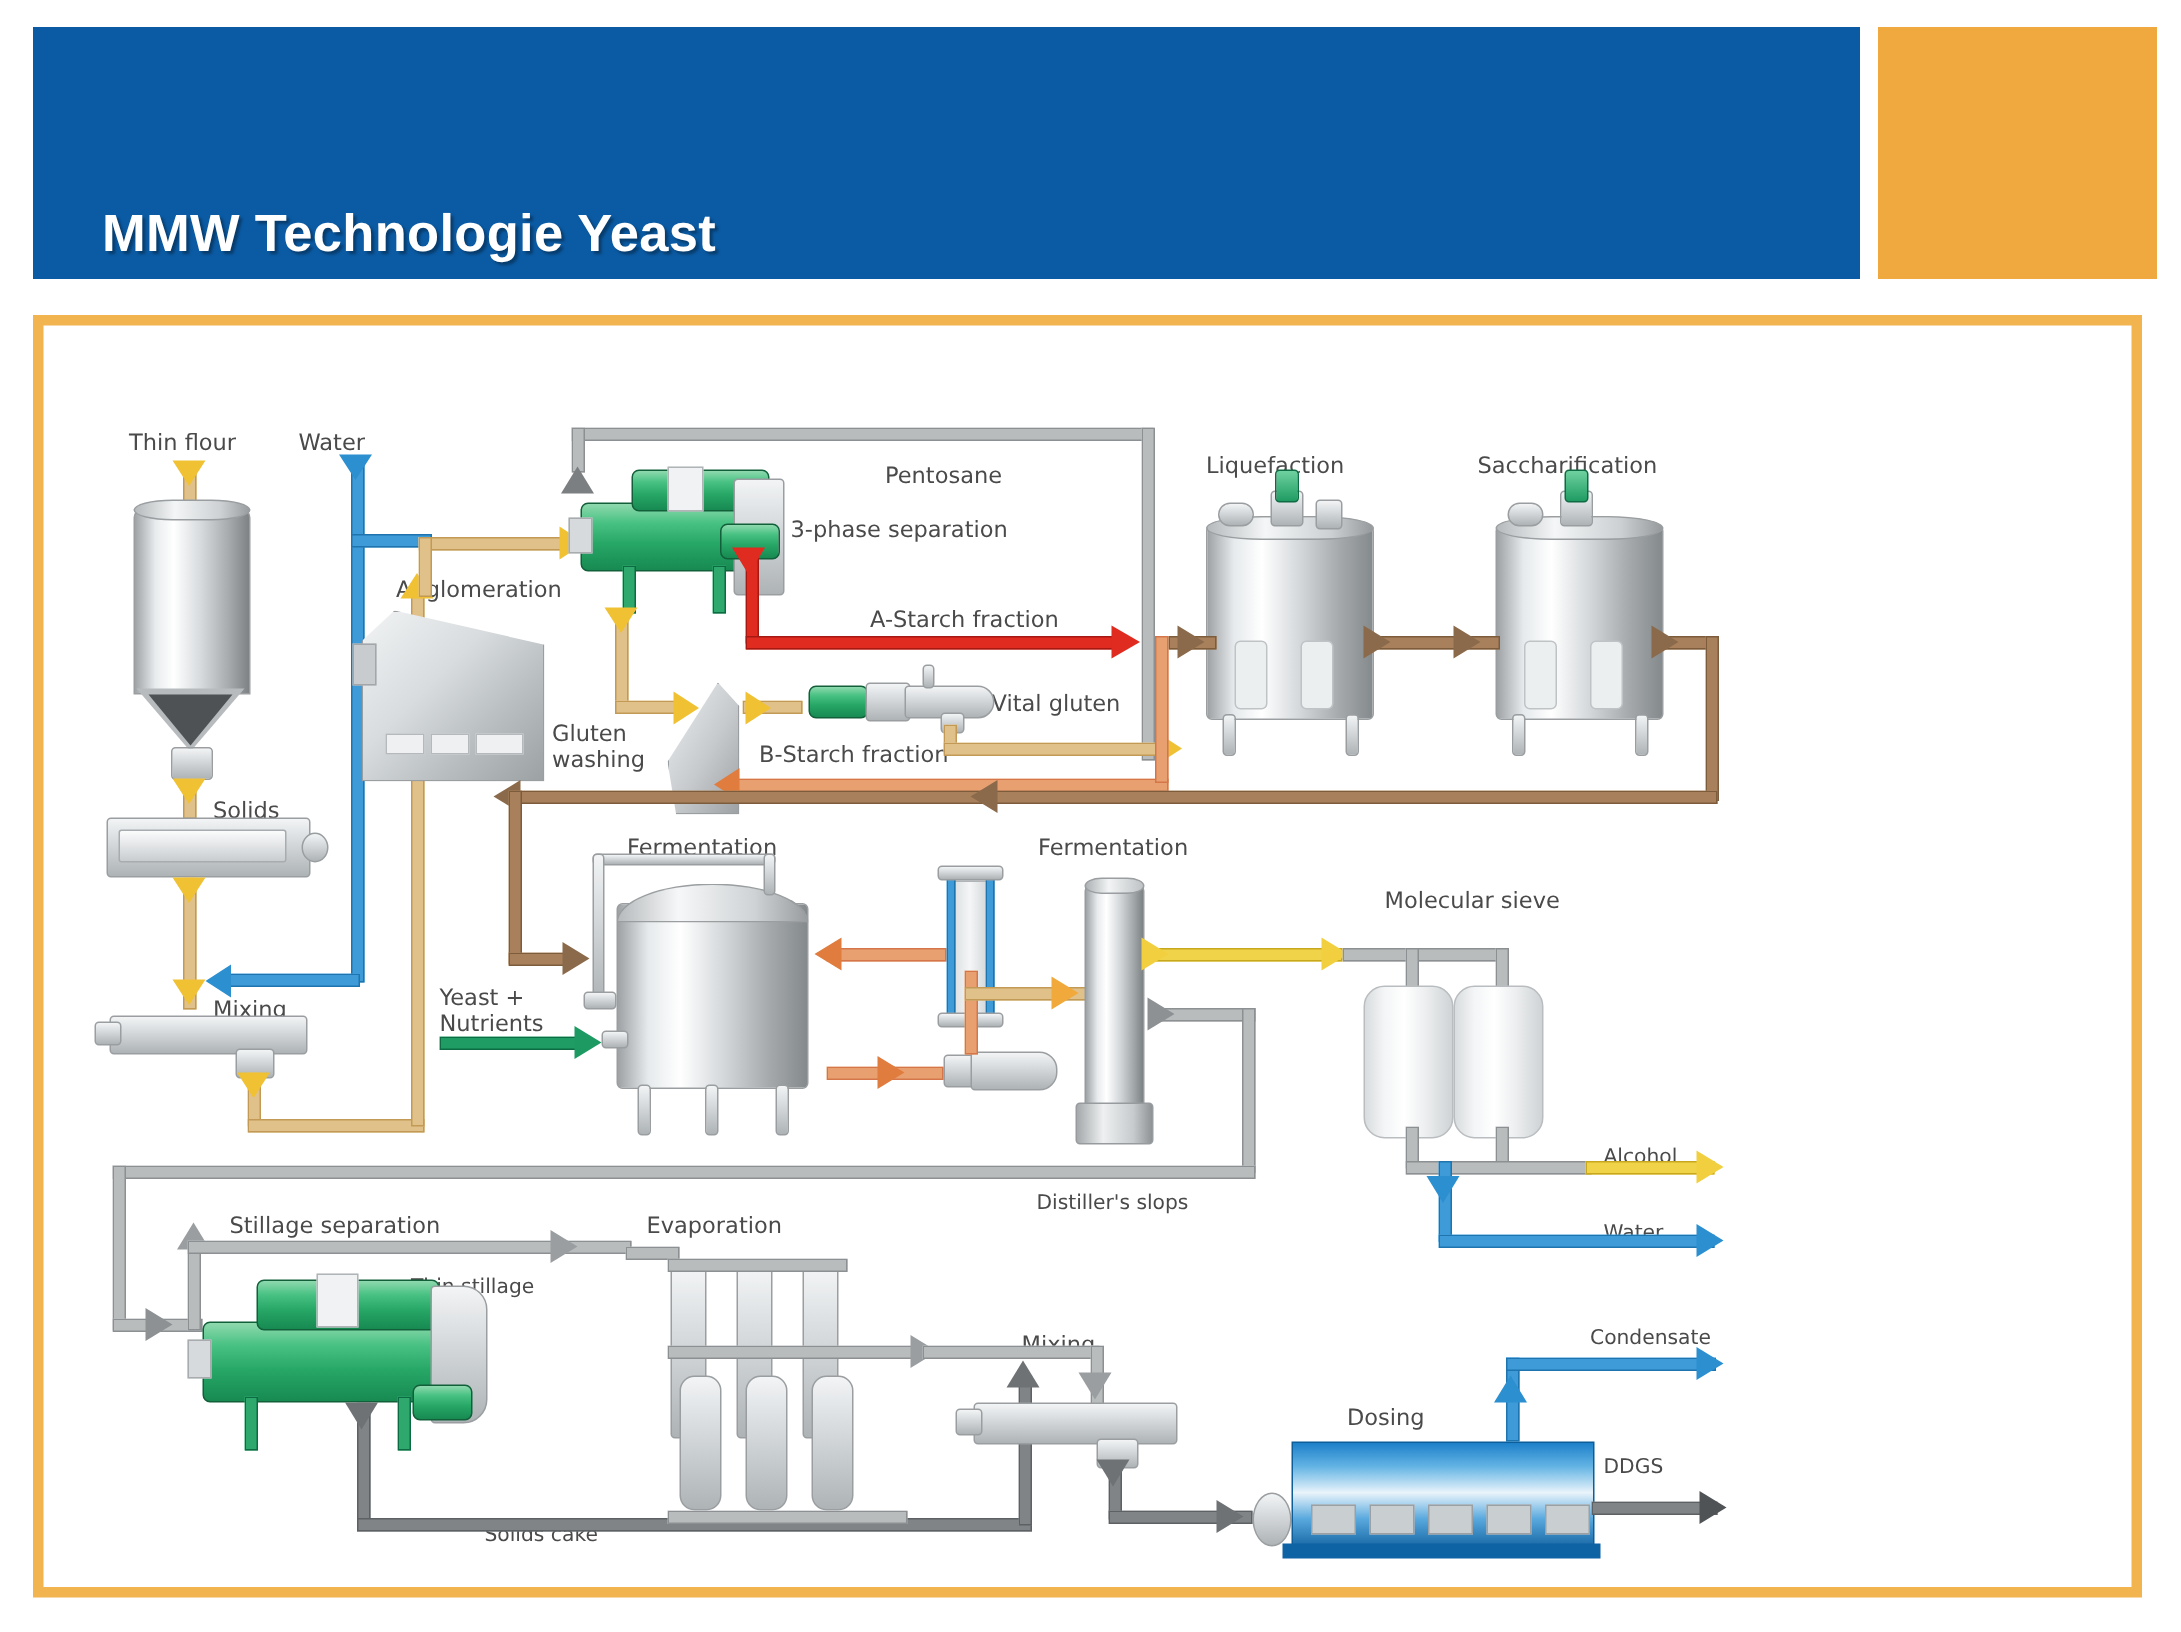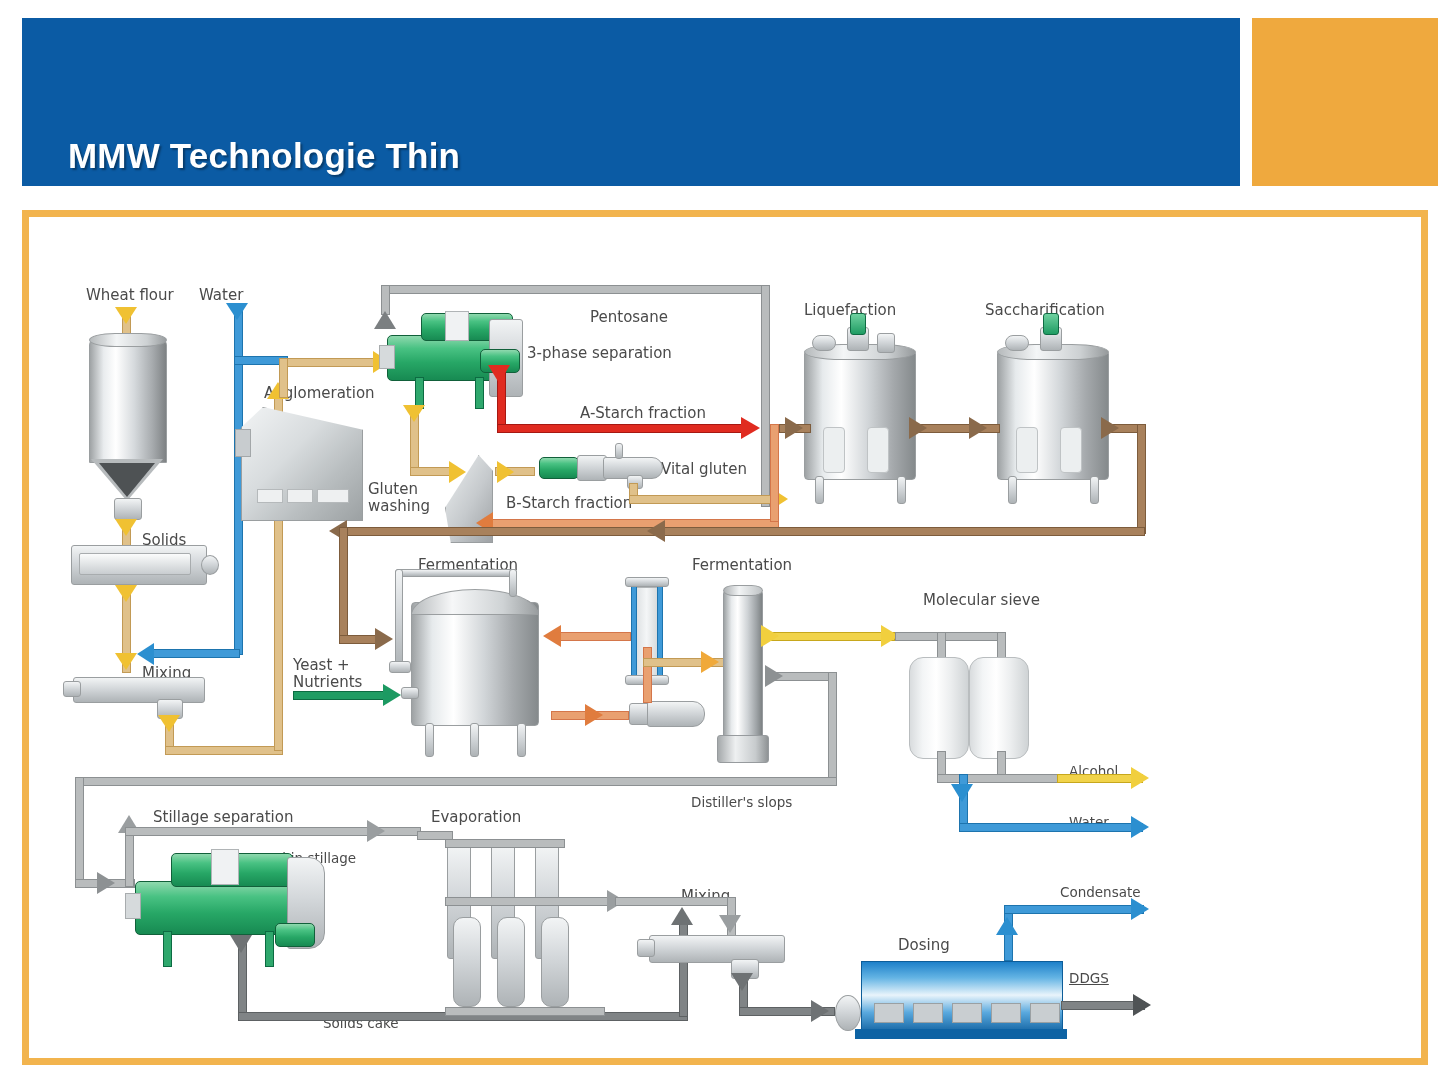--- a/index.html
+++ b/index.html
@@ -77,32 +77,32 @@
     background:linear-gradient(180deg,#1d80c9 0%,#64b4e4 22%,#e9f4fb 46%,#5aa9de 70%,#0e5f9e 100%);
     border:1px solid #0d5d99;}
   .agglo{position:absolute;
     background:linear-gradient(135deg,#f1f3f4 0%,#d8dcde 40%,#b8bdbf 70%,#9ca1a3 100%);
     border:1px solid #9a9ea0;}
 </style>
 </head>
 <body>
 
 <div id="header-bar"></div>
-<div id="header-title">MMW Technologie Thin</div>
+<div id="header-title">MMW Technologie Yeast</div>
 
 <div id="logo-box">
   
   
 </div>
 
 <div id="frame">
 
   <div id="diagram">
 
-    <div class="lbl" style="left:57px;top:70px;">Wheat flour</div>
+    <div class="lbl" style="left:57px;top:70px;">Thin flour</div>
     <div class="lbl" style="left:170px;top:70px;">Water</div>
     <div class="lbl" style="left:113px;top:315px;">Solids</div>
     <div class="lbl" style="left:113px;top:448px;">Mixing</div>
     <div class="lbl" style="left:235px;top:168px;">Agglomeration</div>
     <div class="lbl" style="left:561px;top:92px;">Pentosane</div>
     <div class="lbl" style="left:498px;top:128px;">3-phase separation</div>
     <div class="lbl" style="left:551px;top:188px;">A-Starch fraction</div>
     <div class="lbl" style="left:339px;top:264px;white-space:pre;">Gluten
 washing</div>
     <div class="lbl" style="left:632px;top:244px;">Vital gluten</div>
@@ -117,21 +117,21 @@
     <div class="lbl" style="left:894px;top:375px;">Molecular sieve</div>
     <div class="lbl sm" style="left:1040px;top:547px;">Alcohol</div>
     <div class="lbl sm" style="left:1040px;top:598px;">Water</div>
     <div class="lbl" style="left:124px;top:592px;">Stillage separation</div>
     <div class="lbl sm" style="left:245px;top:634px;">Thin stillage</div>
     <div class="lbl sm" style="left:294px;top:799px;">Solids cake</div>
     <div class="lbl" style="left:402px;top:592px;">Evaporation</div>
     <div class="lbl" style="left:652px;top:671px;">Mixing</div>
     <div class="lbl" style="left:869px;top:720px;">Dosing</div>
     <div class="lbl sm" style="left:1031px;top:668px;text-align:center;">Condensate</div>
-    <div class="lbl sm" style="left:1040px;top:754px;text-decoration:underline;">DDGS</div>
+    <div class="lbl sm" style="left:1040px;top:754px;">DDGS</div>
 
     <div class="pipe pv c-tan" style="left:93px;top:95px;height:28px;"></div>
     <div class="arw d" style="left:86px;top:90px;border-top:17px solid #f0c132;"></div>
 
     <div class="silo-body" style="left:60px;top:122px;width:76px;height:122px;"></div>
     <div class="eq" style="left:60px;top:116px;width:76px;height:12px;border-radius:40%/60%;background:linear-gradient(90deg,#b6babc,#f3f5f6 35%,#cdd1d3 75%,#999d9f);border:1px solid #9a9ea0;"></div>
     <div class="eq" style="left:62px;top:242px;width:0;height:0;border-left:36px solid transparent;border-right:36px solid transparent;border-top:42px solid #b7bbbd;"></div>
     <div class="eq" style="left:70px;top:246px;width:0;height:0;border-left:28px solid transparent;border-right:28px solid transparent;border-top:34px solid #2b2f31;opacity:.75;"></div>
     <div class="metal" style="left:85px;top:281px;width:26px;height:20px;"></div>
 

